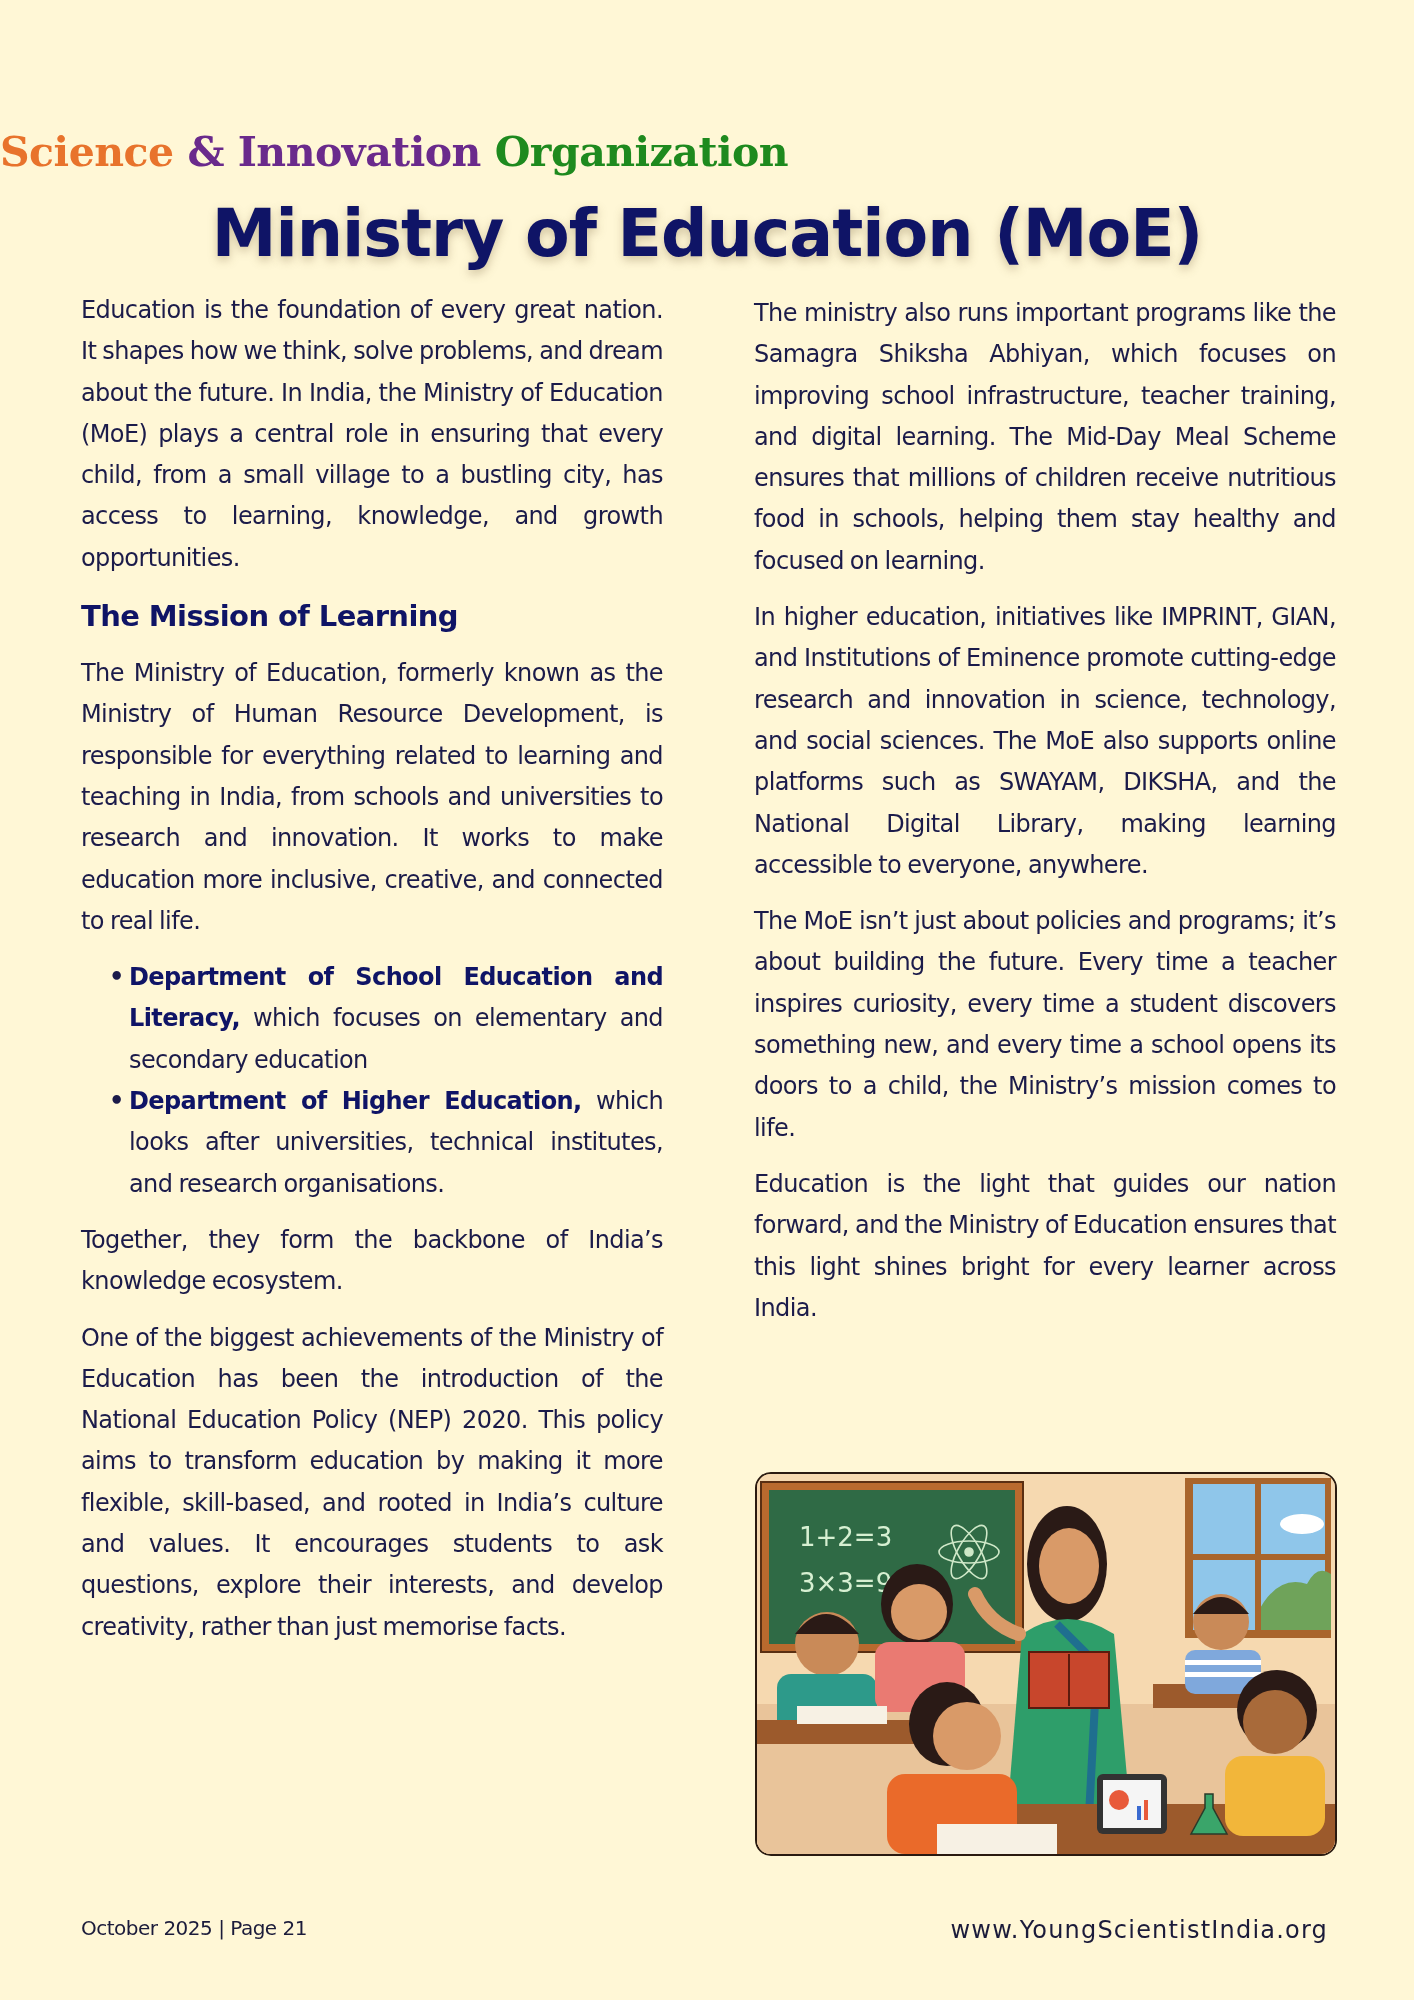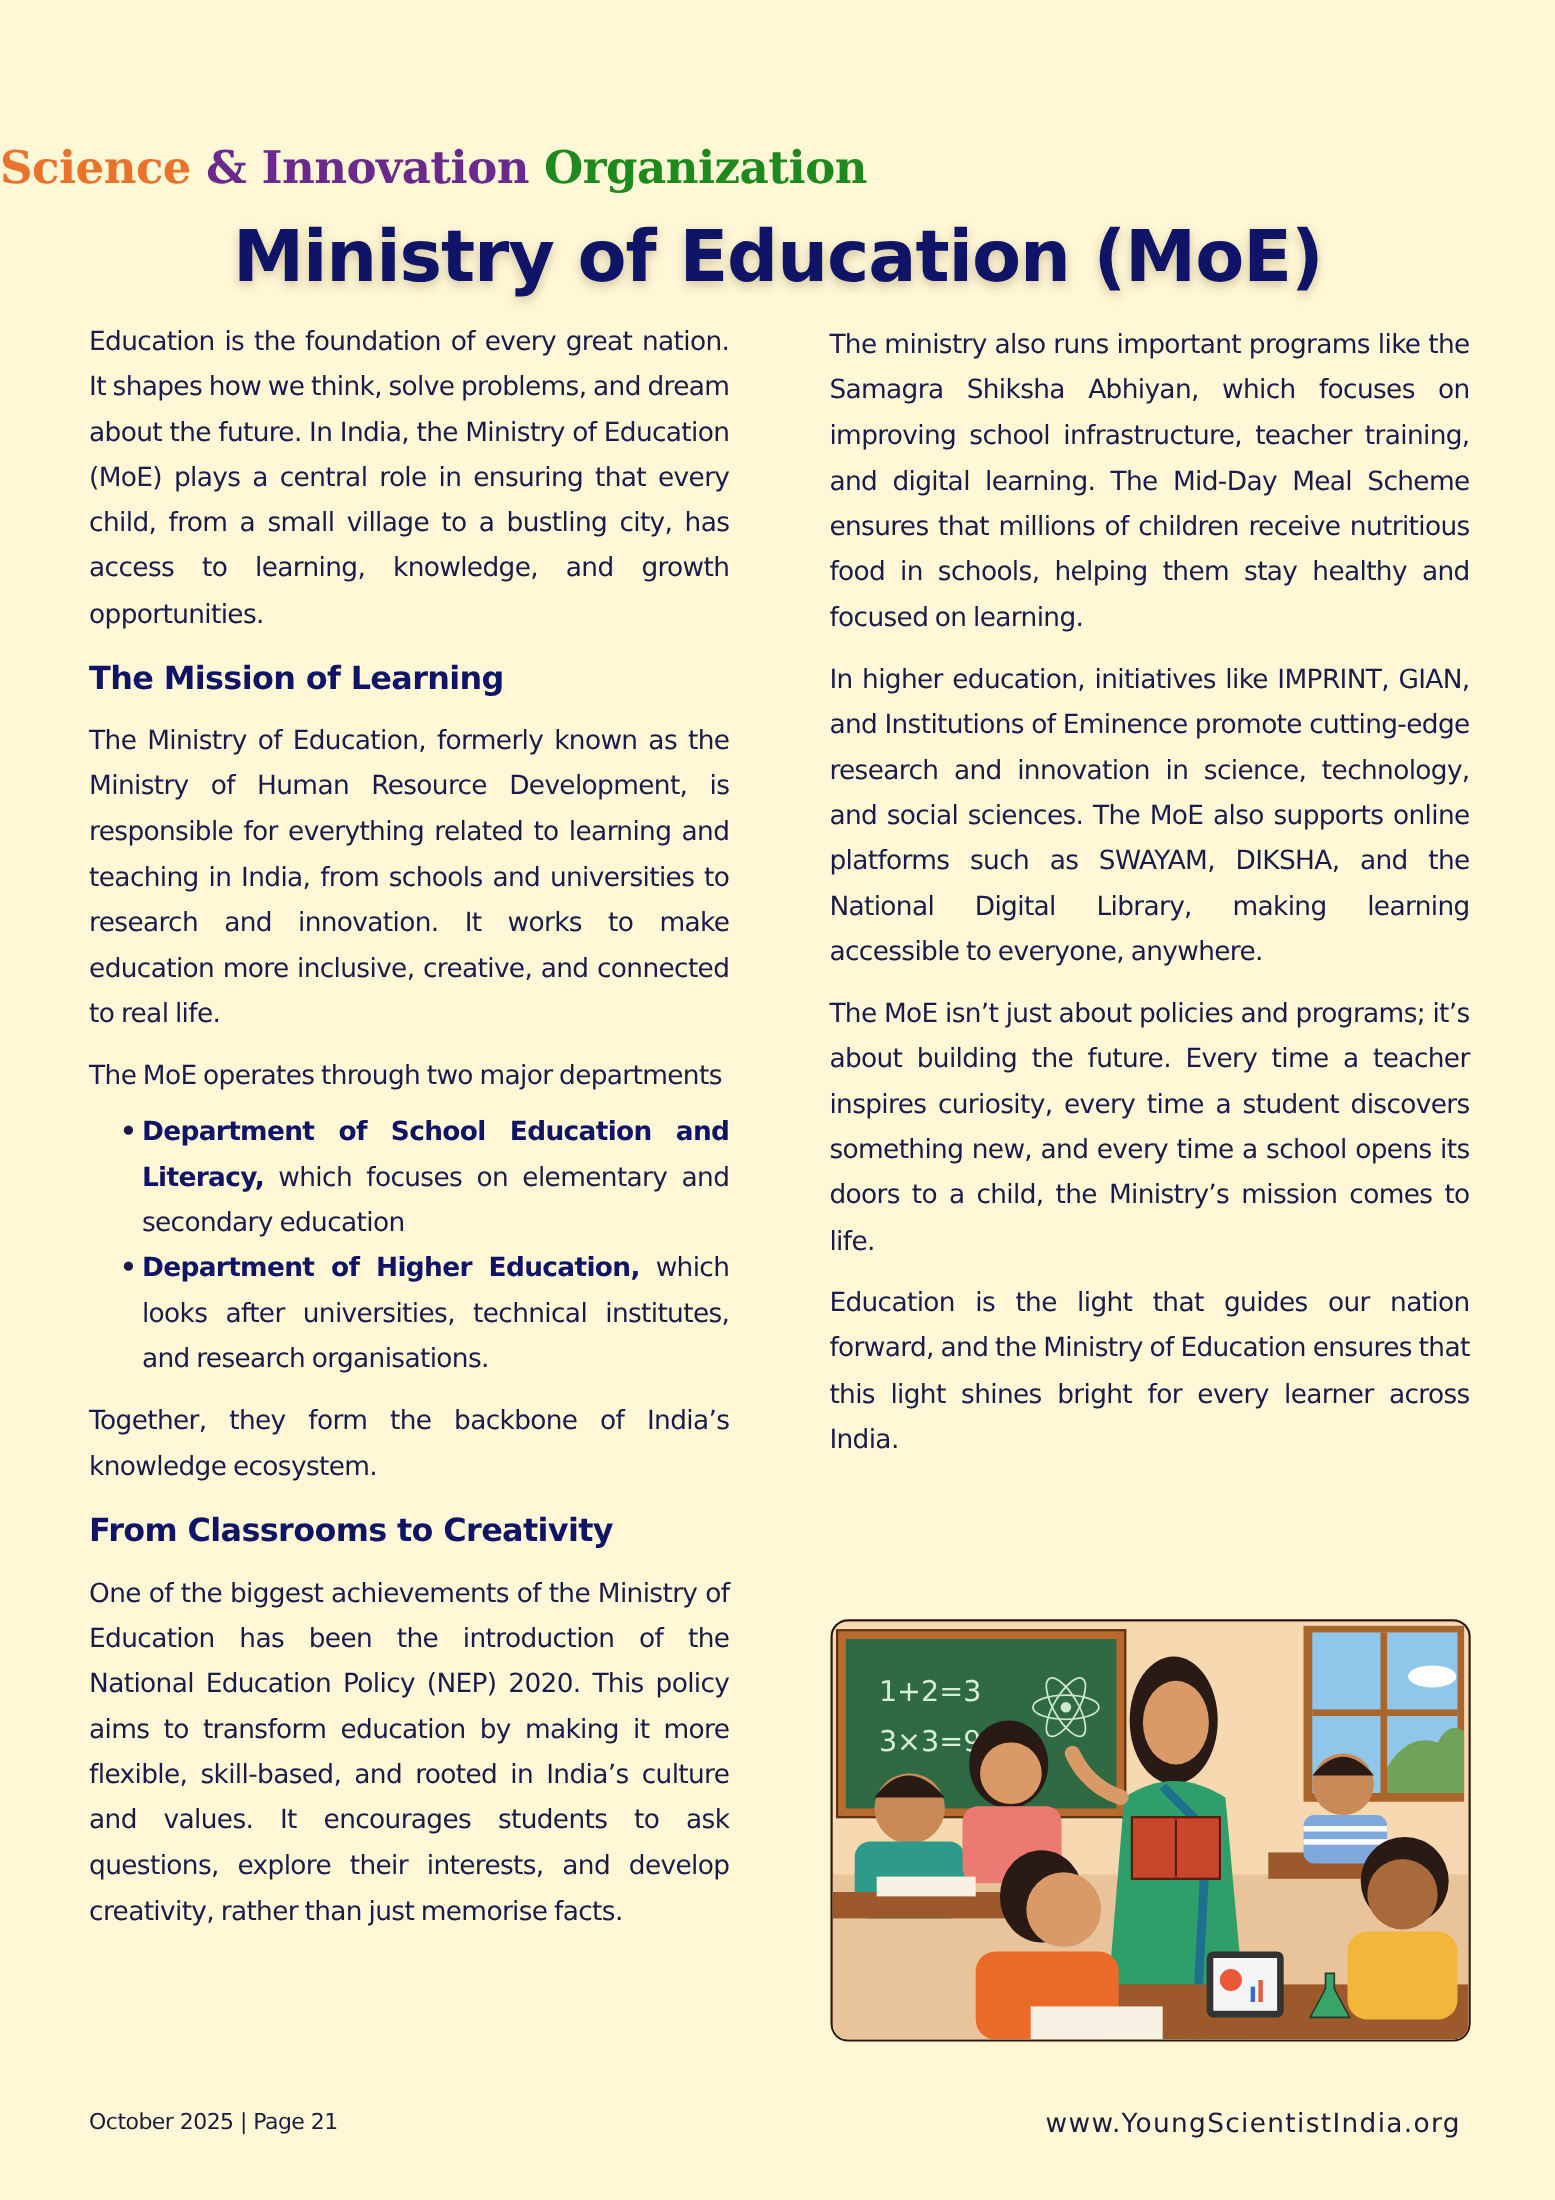--- a/index.html
+++ b/index.html
@@ -130,34 +130,32 @@
   <span class="w3">Organization</span>
 </div>
 
 <h1 class="title" style="margin:0;">Ministry of Education (MoE)</h1>
 
 <div class="col col-left">
   <p class="body">Education is the foundation of every great nation. It shapes how we think, solve problems, and dream about the future. In India, the Ministry of Education (MoE) plays a central role in ensuring that every child, from a small village to a bustling city, has access to learning, knowledge, and growth opportunities.</p>
 
   <h2 class="section">The Mission of Learning</h2>
   <p class="body">The Ministry of Education, formerly known as the Ministry of Human Resource Development, is responsible for everything related to learning and teaching in India, from schools and universities to research and innovation. It works to make education more inclusive, creative, and connected to real life.</p>
-  <p class="body" style="margin-bottom:10px;">The MoE operates through two major departments</p>
 
   <ul class="depts">
     <li>
       <span class="bullet">•</span><b>Department of School Education and Literacy,</b><span> which focuses on elementary and secondary education</span>
     </li>
     <li>
       <span class="bullet">•</span><b>Department of Higher Education,</b><span> which looks after universities, technical institutes, and research organisations.</span>
     </li>
   </ul>
 
   <p class="body">Together, they form the backbone of India’s knowledge ecosystem.</p>
 
-  <h2 class="section">From Classrooms to Creativity</h2>
   <p class="body">One of the biggest achievements of the Ministry of Education has been the introduction of the National Education Policy (NEP) 2020. This policy aims to transform education by making it more flexible, skill-based, and rooted in India’s culture and values. It encourages students to ask questions, explore their interests, and develop creativity, rather than just memorise facts.</p>
 </div>
 
 <div class="col col-right">
   <p class="body">The ministry also runs important programs like the Samagra Shiksha Abhiyan, which focuses on improving school infrastructure, teacher training, and digital learning. The Mid-Day Meal Scheme ensures that millions of children receive nutritious food in schools, helping them stay healthy and focused on learning.</p>
   <p class="body">In higher education, initiatives like IMPRINT, GIAN, and Institutions of Eminence promote cutting-edge research and innovation in science, technology, and social sciences. The MoE also supports online platforms such as SWAYAM, DIKSHA, and the National Digital Library, making learning accessible to everyone, anywhere.</p>
 
   <p class="body">The MoE isn’t just about policies and programs; it’s about building the future. Every time a teacher inspires curiosity, every time a student discovers something new, and every time a school opens its doors to a child, the Ministry’s mission comes to life.</p>
   <p class="body">Education is the light that guides our nation forward, and the Ministry of Education ensures that this light shines bright for every learner across India.</p>
 </div>

